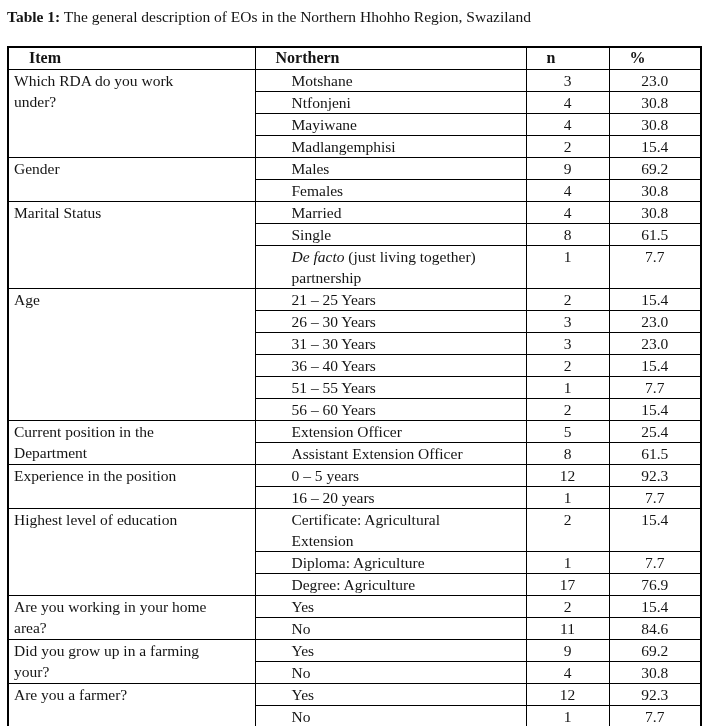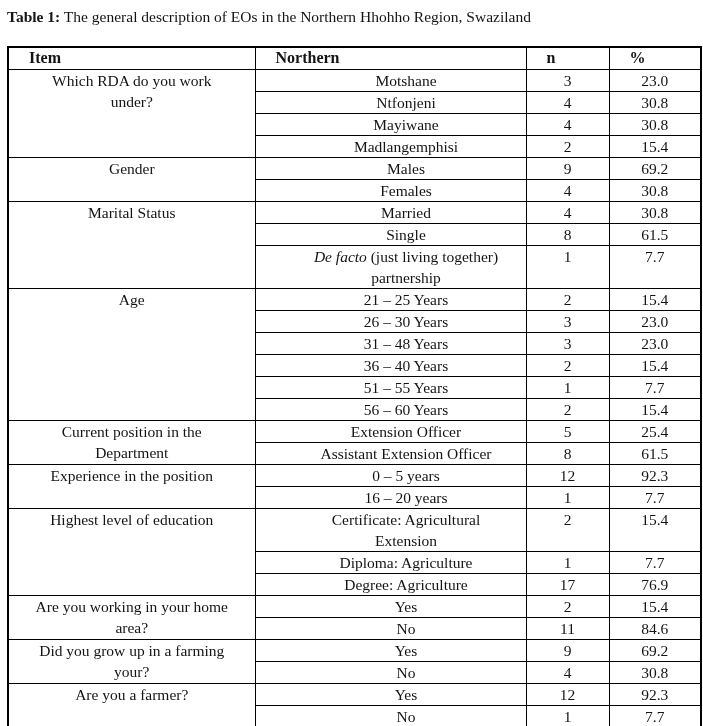--- a/index.html
+++ b/index.html
@@ -19,22 +19,22 @@
   table.data { border: 2px solid #000; }
   table.data th, table.data td { border: 1px solid #000; }
   th {
     font-weight: bold; text-align: left; font-size: 16px;
     height: 22px; line-height: 20px; padding: 0 20px;
   }
   td {
     font-size: 15.5px; height: 21px; line-height: 21px;
     padding: 0 5px; vertical-align: top;
   }
-  td.item-cell { text-align: center; white-space: pre-line; }
-  td.var-cell  { text-align: center; white-space: pre-line; padding-left: 36px; }
+  td.item-cell { text-align: left; white-space: pre-line; }
+  td.var-cell  { text-align: left; white-space: pre-line; padding-left: 36px; }
   td.num-cell  { text-align: center; }
 </style>
 </head>
 <body>
 
 <div class="page">
 
   <div class="caption"><span class="caption-label">Table 1:</span><span> The general description of EOs in the Northern Hhohho Region, Swaziland</span></div>
 
   <table class="data">
@@ -108,21 +108,21 @@
           <td class="var-cell">21 – 25 Years</td>
           <td class="num-cell">2</td>
           <td class="num-cell">15.4</td>
         </tr>
         <tr>
           <td class="var-cell">26 – 30 Years</td>
           <td class="num-cell">3</td>
           <td class="num-cell">23.0</td>
         </tr>
         <tr>
-          <td class="var-cell">31 – 48 Years</td>
+          <td class="var-cell">31 – 30 Years</td>
           <td class="num-cell">3</td>
           <td class="num-cell">23.0</td>
         </tr>
         <tr>
           <td class="var-cell">36 – 40 Years</td>
           <td class="num-cell">2</td>
           <td class="num-cell">15.4</td>
         </tr>
         <tr>
           <td class="var-cell">51 – 55 Years</td>

